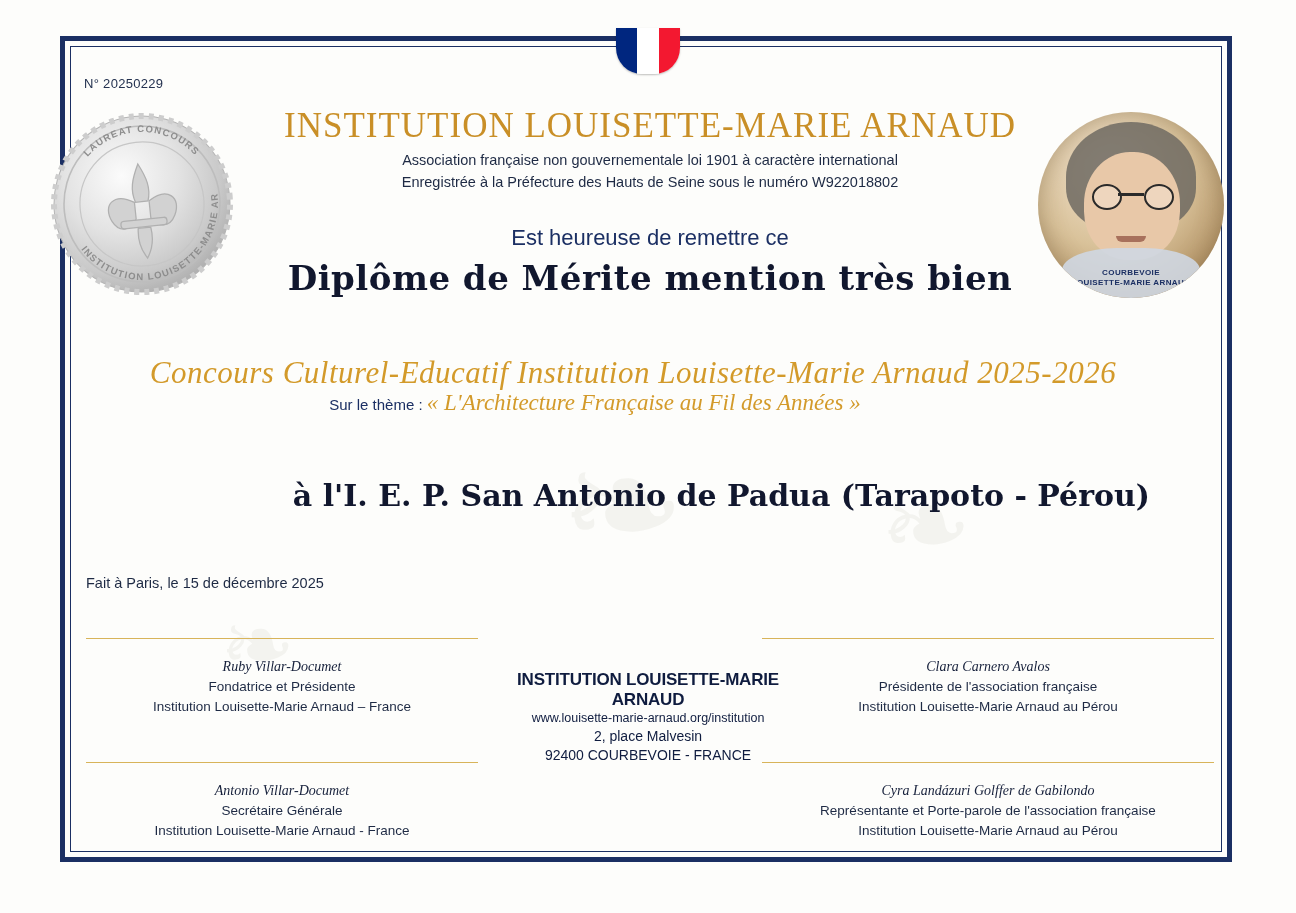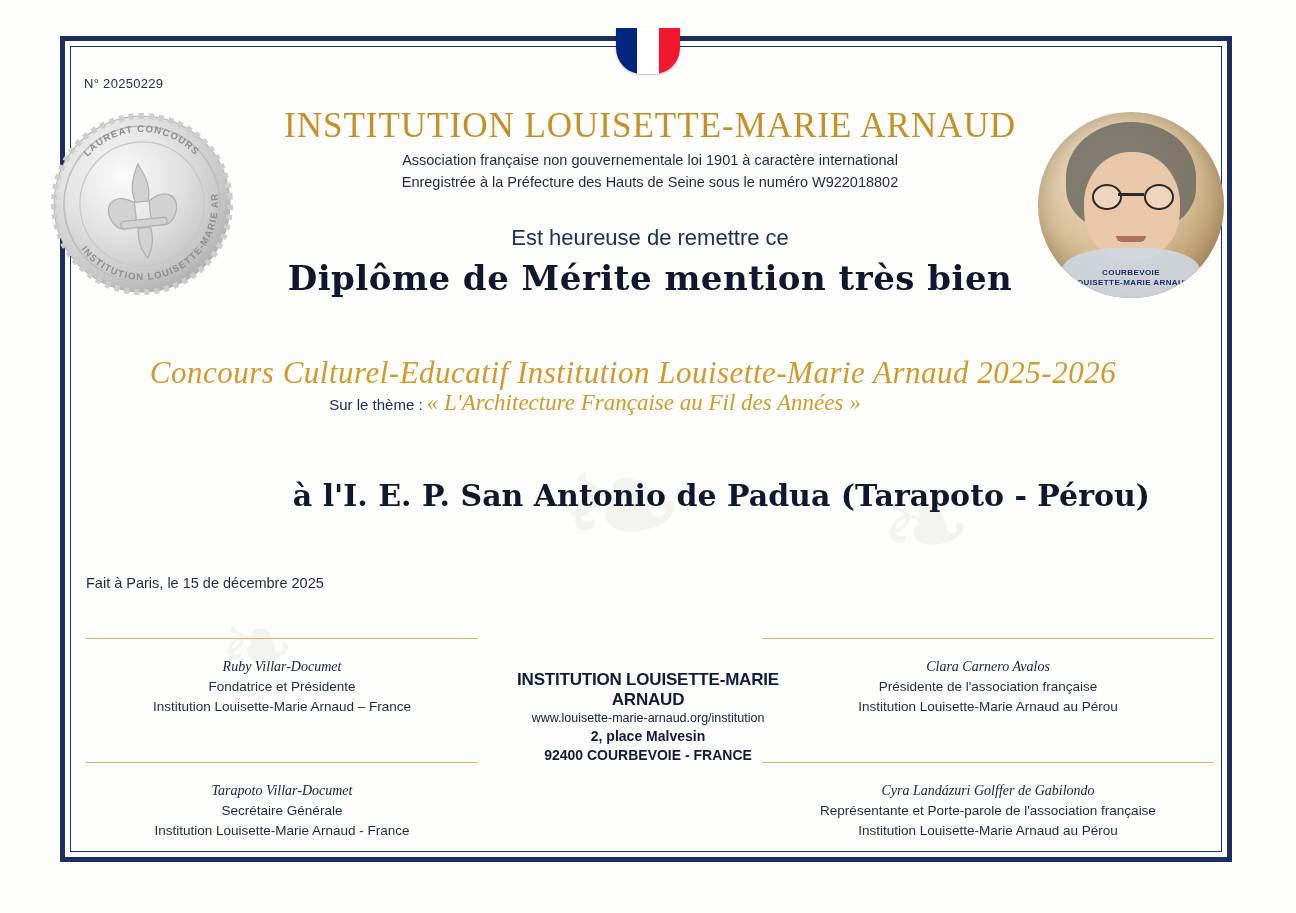--- a/index.html
+++ b/index.html
@@ -307,21 +307,21 @@
     font-weight: bold;
     font-size: 17px;
     letter-spacing: -0.2px;
   }
   .stamp .s-line {
     font-size: 12.5px;
     line-height: 1.35;
   }
   .stamp .s-strong {
     font-size: 14px;
-    font-weight: bold;
+    font-weight: normal;
     line-height: 1.35;
   }
 </style>
 </head>
 <body>
 
 <div id="certificate">
 
   <div class="watermark wm1">❧</div>
   <div class="watermark wm2">❧</div>
@@ -414,21 +414,21 @@
 
   <div class="sig sig-tr">
     <div class="rule"></div>
     <div class="name">Clara Carnero Avalos</div>
     <div class="role">Présidente de l'association française</div>
     <div class="org">Institution Louisette-Marie Arnaud au Pérou</div>
   </div>
 
   <div class="sig sig-bl">
     <div class="rule"></div>
-    <div class="name">Tarapoto Villar-Documet</div>
+    <div class="name">Antonio Villar-Documet</div>
     <div class="role">Secrétaire Générale</div>
     <div class="org">Institution Louisette-Marie Arnaud - France</div>
   </div>
 
   <div class="sig sig-br">
     <div class="rule"></div>
     <div class="name">Cyra Landázuri Golffer de Gabilondo</div>
     <div class="role">Représentante et Porte-parole de l'association française</div>
     <div class="org">Institution Louisette-Marie Arnaud au Pérou</div>
   </div>

